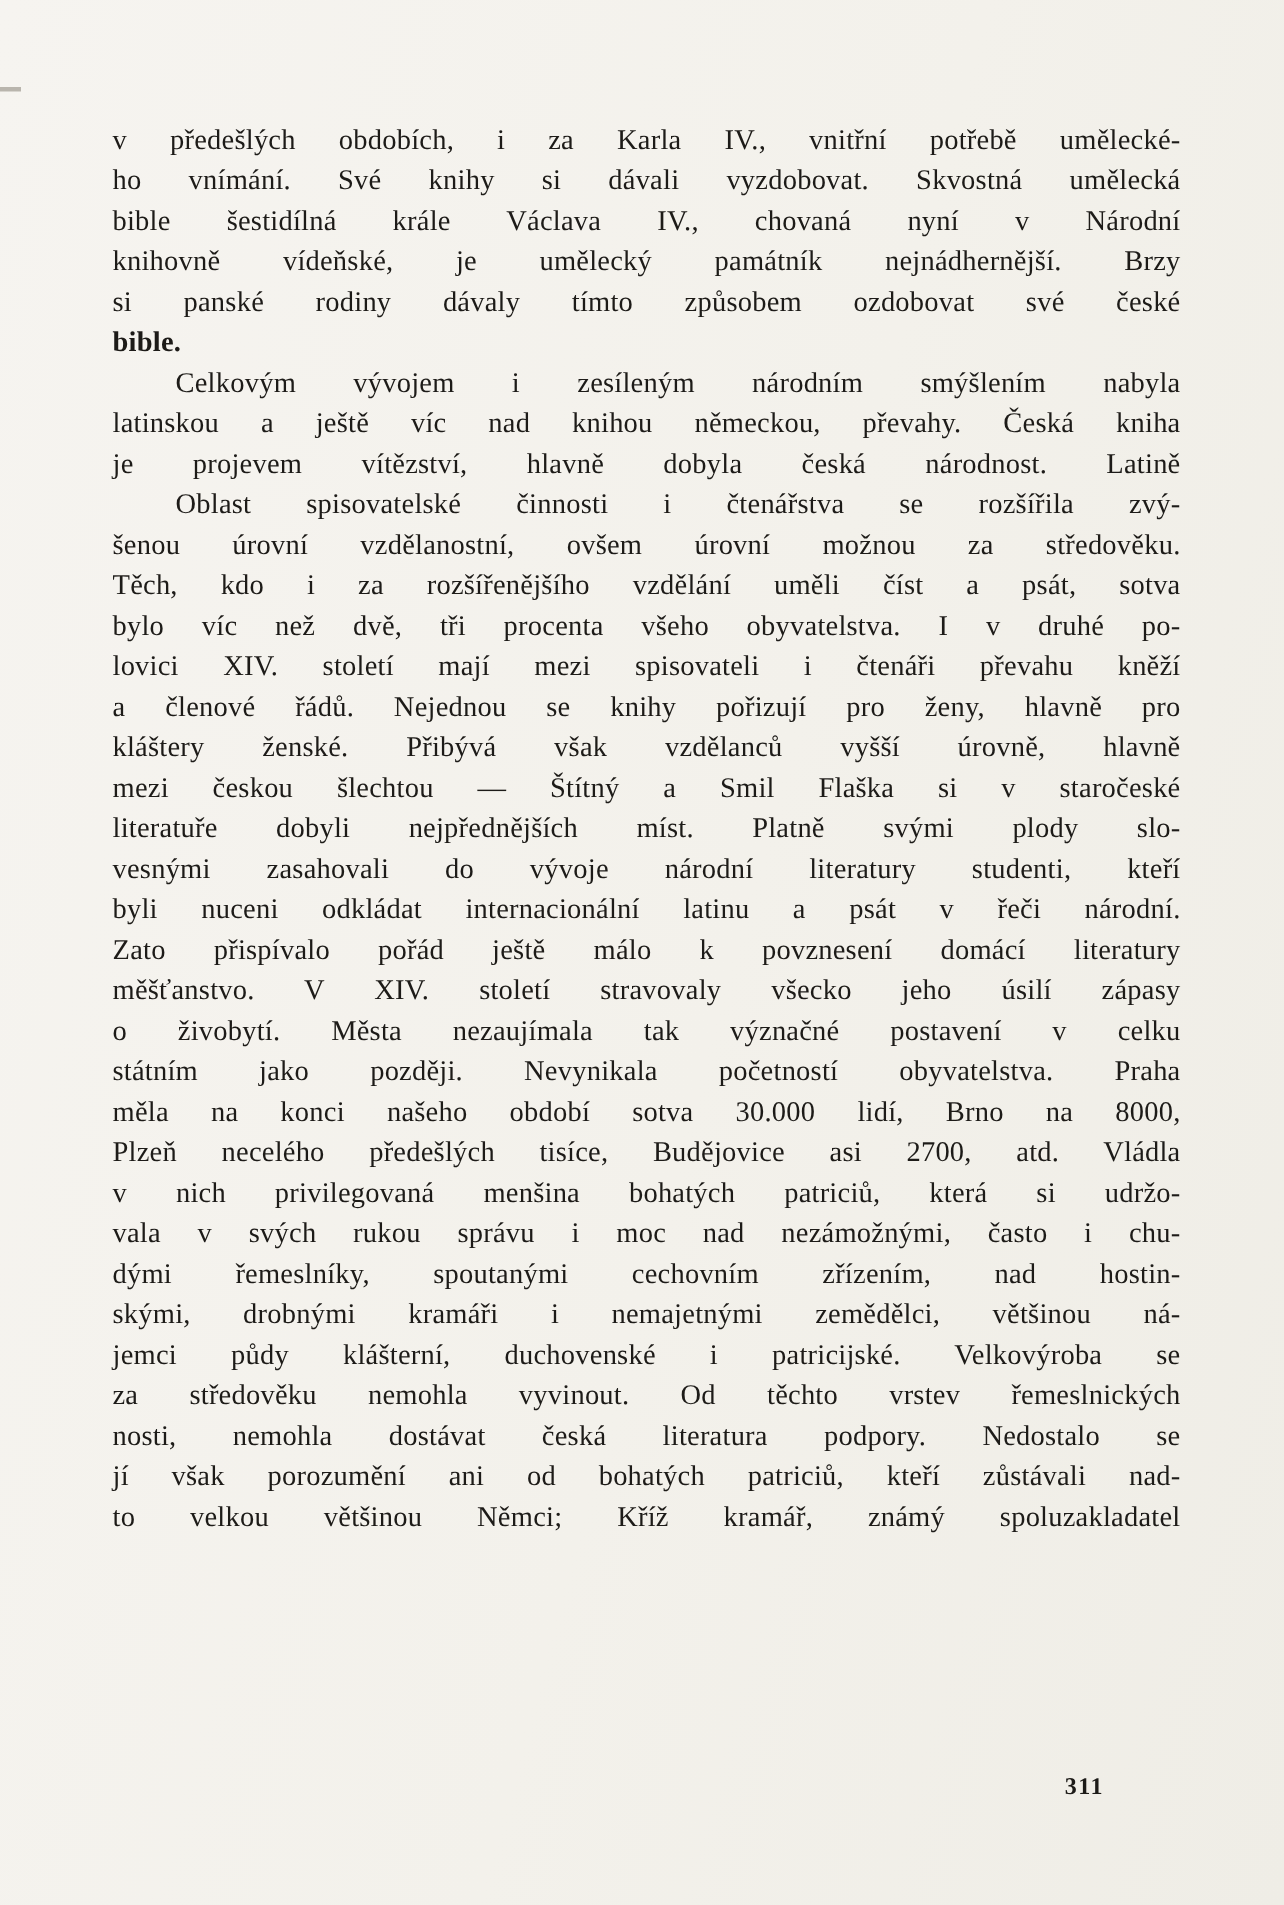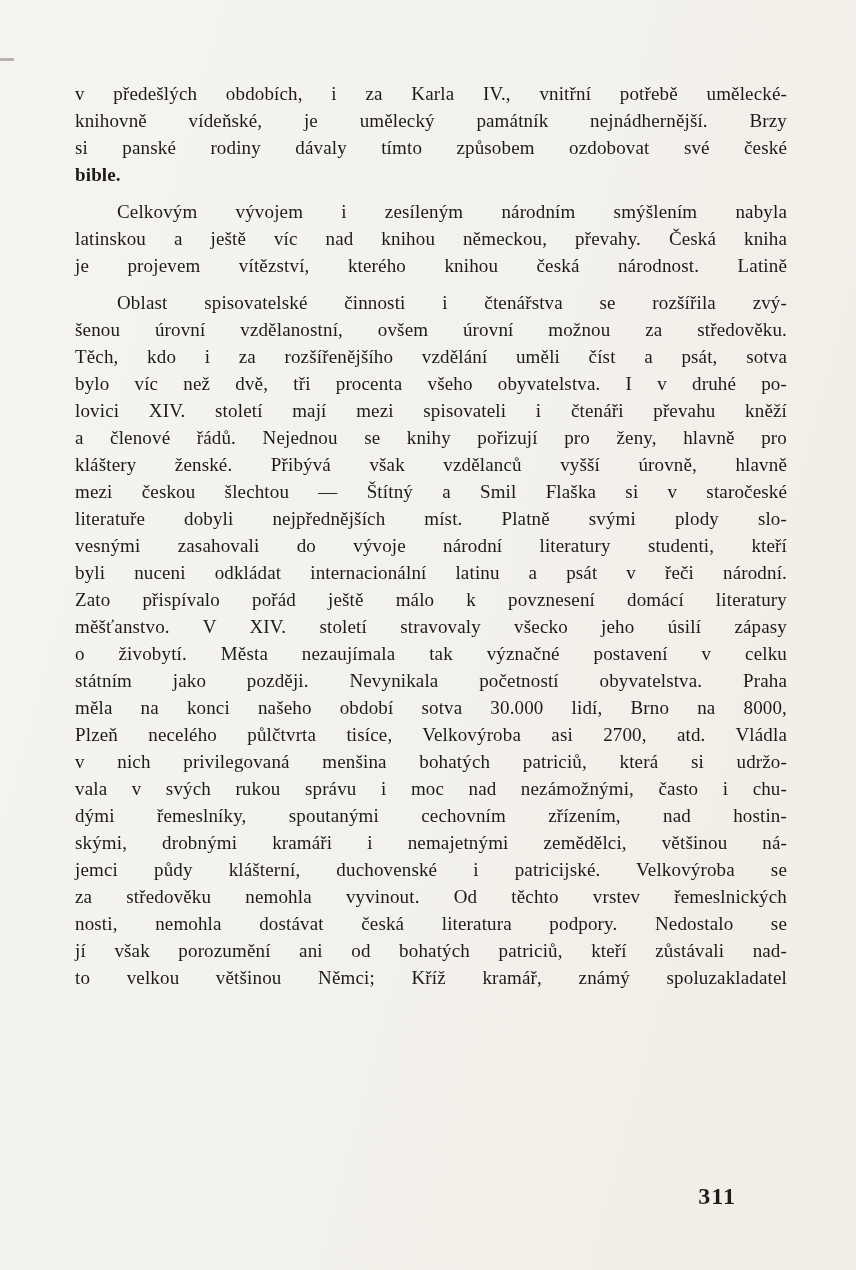--- a/index.html
+++ b/index.html
@@ -34,27 +34,26 @@
     text-align: justify;
     text-align-last: justify;
     letter-spacing: 0.15px;
   }
   .line.end {
     text-align-last: left;
     font-weight: bold;
   }
   .line.indent {
     text-indent: 42px;
-    margin-top: 10px;
   }
   .page-number {
     position: absolute;
     top: 1183px;
     right: 120px;
-    font-size: 24px;
+    font-size: 16px;
     font-weight: bold;
     letter-spacing: 1px;
     color: #1d1b18;
     margin-left: 25px;
   }
   .scan-mark {
     position: absolute;
     left: 0;
     top: 58px;
     width: 14px;
@@ -65,49 +64,51 @@
 </head>
 <body>
 
 <div class="page">
   <div class="scan-mark"></div>
 
   <div class="text-block">
 
     <p class="para">
       <span class="line">v předešlých obdobích, i za Karla IV., vnitřní potřebě umělecké-</span>
+      <span class="line">ho vnímání. Své knihy si dávali vyzdobovat. Skvostná umělecká</span>
+      <span class="line">bible šestidílná krále Václava IV., chovaná nyní v Národní</span>
       <span class="line">knihovně vídeňské, je umělecký památník nejnádhernější. Brzy</span>
       <span class="line">si panské rodiny dávaly tímto způsobem ozdobovat své české</span>
       <span class="line end">bible.</span>
     </p>
 
     <p class="para">
       <span class="line indent">Celkovým vývojem i zesíleným národním smýšlením nabyla</span>
       <span class="line">latinskou a ještě víc nad knihou německou, převahy. Česká kniha</span>
-      <span class="line">je projevem vítězství, kterého knihou česká národnost. Latině</span>
+      <span class="line">je projevem vítězství, hlavně dobyla česká národnost. Latině</span>
     </p>
 
     <p class="para">
       <span class="line indent">Oblast spisovatelské činnosti i čtenářstva se rozšířila zvý-</span>
       <span class="line">šenou úrovní vzdělanostní, ovšem úrovní možnou za středověku.</span>
       <span class="line">Těch, kdo i za rozšířenějšího vzdělání uměli číst a psát, sotva</span>
       <span class="line">bylo víc než dvě, tři procenta všeho obyvatelstva. I v druhé po-</span>
       <span class="line">lovici XIV. století mají mezi spisovateli i čtenáři převahu kněží</span>
       <span class="line">a členové řádů. Nejednou se knihy pořizují pro ženy, hlavně pro</span>
       <span class="line">kláštery ženské. Přibývá však vzdělanců vyšší úrovně, hlavně</span>
       <span class="line">mezi českou šlechtou — Štítný a Smil Flaška si v staročeské</span>
       <span class="line">literatuře dobyli nejpřednějších míst. Platně svými plody slo-</span>
       <span class="line">vesnými zasahovali do vývoje národní literatury studenti, kteří</span>
       <span class="line">byli nuceni odkládat internacionální latinu a psát v řeči národní.</span>
       <span class="line">Zato přispívalo pořád ještě málo k povznesení domácí literatury</span>
       <span class="line">měšťanstvo. V XIV. století stravovaly všecko jeho úsilí zápasy</span>
       <span class="line">o živobytí. Města nezaujímala tak význačné postavení v celku</span>
       <span class="line">státním jako později. Nevynikala početností obyvatelstva. Praha</span>
       <span class="line">měla na konci našeho období sotva 30.000 lidí, Brno na 8000,</span>
-      <span class="line">Plzeň necelého půlčtvrta tisíce, Velkovýroba asi 2700, atd. Vládla</span>
+      <span class="line">Plzeň necelého předešlých tisíce, Budějovice asi 2700, atd. Vládla</span>
       <span class="line">v nich privilegovaná menšina bohatých patriciů, která si udržo-</span>
       <span class="line">vala v svých rukou správu i moc nad nezámožnými, často i chu-</span>
       <span class="line">dými řemeslníky, spoutanými cechovním zřízením, nad hostin-</span>
       <span class="line">skými, drobnými kramáři i nemajetnými zemědělci, většinou ná-</span>
       <span class="line">jemci půdy klášterní, duchovenské i patricijské. Velkovýroba se</span>
       <span class="line">za středověku nemohla vyvinout. Od těchto vrstev řemeslnických</span>
       <span class="line">nosti, nemohla dostávat česká literatura podpory. Nedostalo se</span>
       <span class="line">jí však porozumění ani od bohatých patriciů, kteří zůstávali nad-</span>
       <span class="line">to velkou většinou Němci; Kříž kramář, známý spoluzakladatel</span>
     </p>

